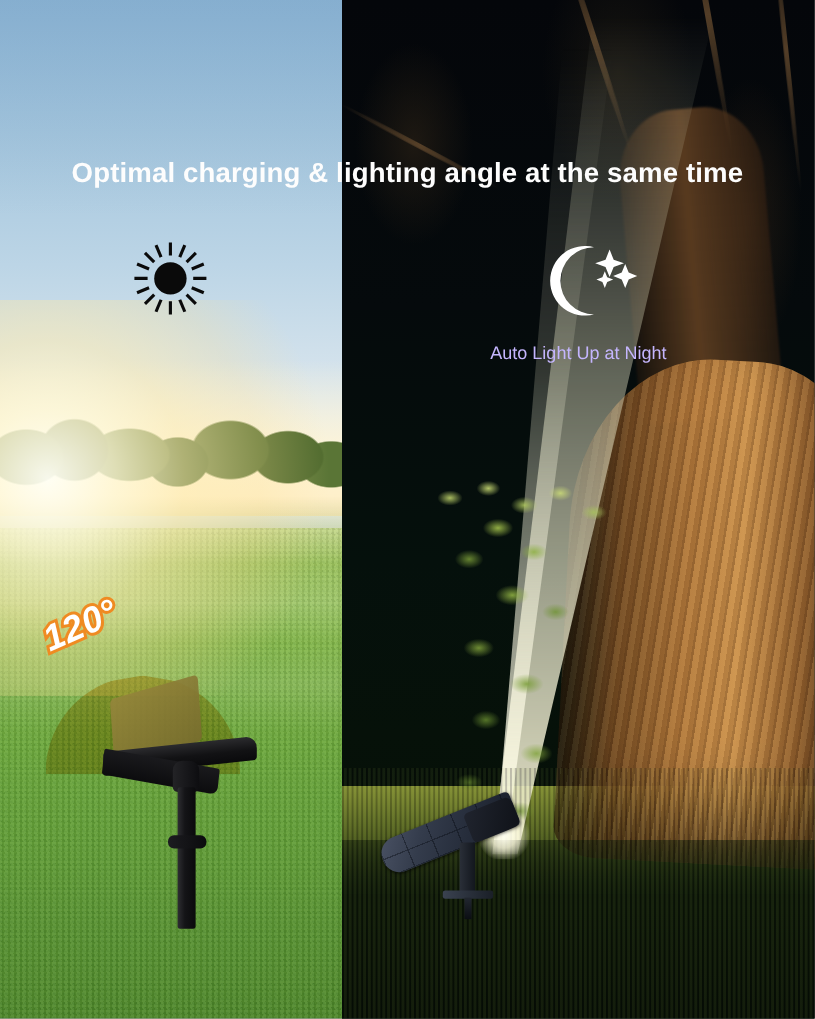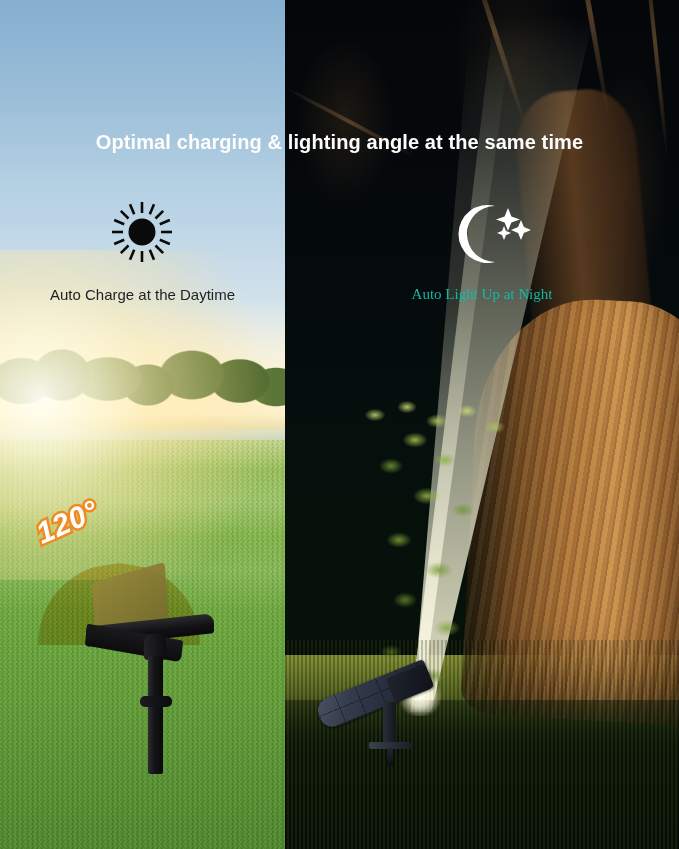--- a/index.html
+++ b/index.html
@@ -342,42 +342,41 @@
     font-weight: 700;
     color: #ffffff;
     letter-spacing: -.3px;
     line-height: 1.05;
     white-space: nowrap;
   }
   .subhead {
     position: absolute;
     left: 0; top: 131px; width: 679px;
     text-align: center;
-    font-size: 20px;
+    font-size: 23px;
     font-weight: 700;
     color: #fdfdfd;
     letter-spacing: .1px;
     white-space: nowrap;
   }
   .cap-day {
     position: absolute;
     left: 0; top: 286px; width: 285px;
     text-align: center;
     font-size: 15px;
     color: #232323;
     white-space: nowrap;
   }
   .cap-night {
     position: absolute;
     left: 285px; top: 286px; width: 394px;
     text-align: center;
     font-size: 15px;
-    color: #14b8a6;
+    color: #c4b5fd;
     white-space: nowrap;
-    font-family: Liberation Serif, serif;
   }
   .sun-icon { position: absolute; left: 110px; top: 200px; width: 64px; height: 64px; }
   .moon-icon { position: absolute; left: 455px; top: 200px; width: 78px; height: 68px; }
 </style>
 </head>
 <body>
 
 <div id="banner">
 
   <div class="day-half">
@@ -463,16 +462,15 @@
 
   <div class="moon-icon">
     <svg viewBox="0 0 78 68" width="78" height="68" aria-hidden="true">
       <path d="M40 6 A29 29 0 1 0 40 62 A23 23 0 1 1 40 6 Z" fill="#ffffff"></path>
       <polygon fill="#ffffff" points="53,8 56.4,16.4 65,19.4 56.4,22.4 53,30.8 49.6,22.4 41,19.4 49.6,16.4"></polygon>
       <polygon fill="#ffffff" points="66,20 68.9,27.1 76,30 68.9,32.9 66,40 63.1,32.9 56,30 63.1,27.1"></polygon>
       <polygon fill="#ffffff" points="49,26 51,31 56,33 51,35 49,40 47,35 42,33 47,31"></polygon>
     </svg>
   </div>
 
-  <div class="cap-day">Auto Charge at the Daytime</div>
   <div class="cap-night">Auto Light Up at Night</div>
 
 </div>
 
 </body></html>

